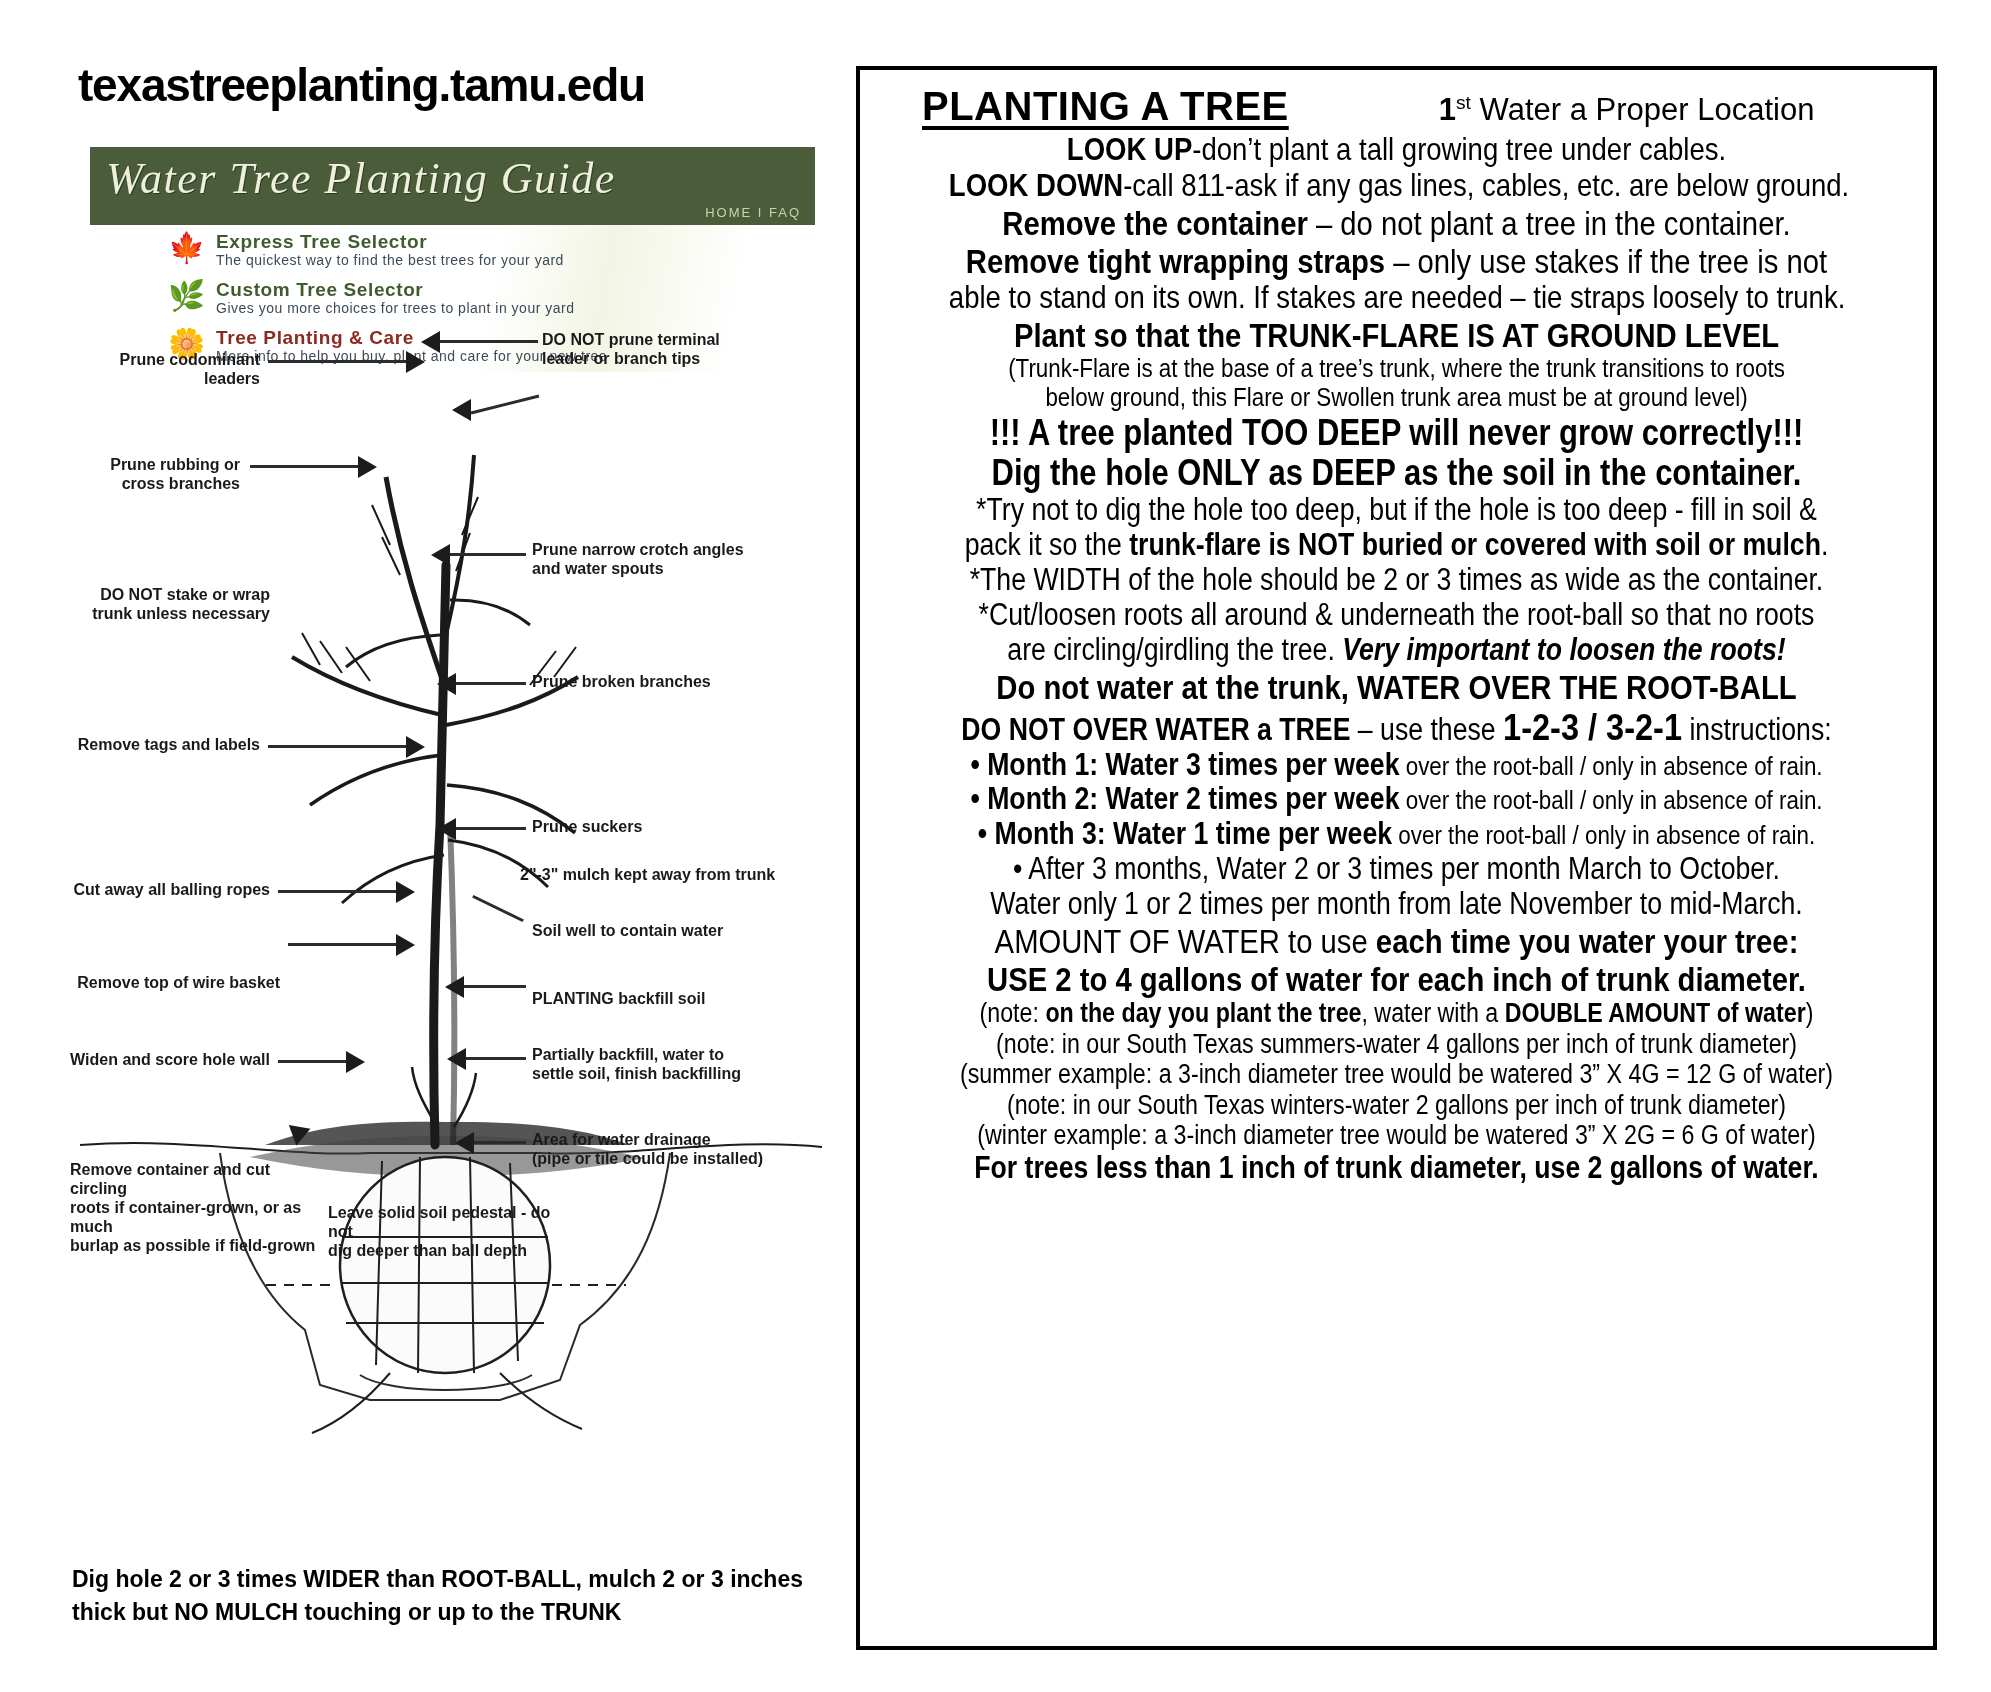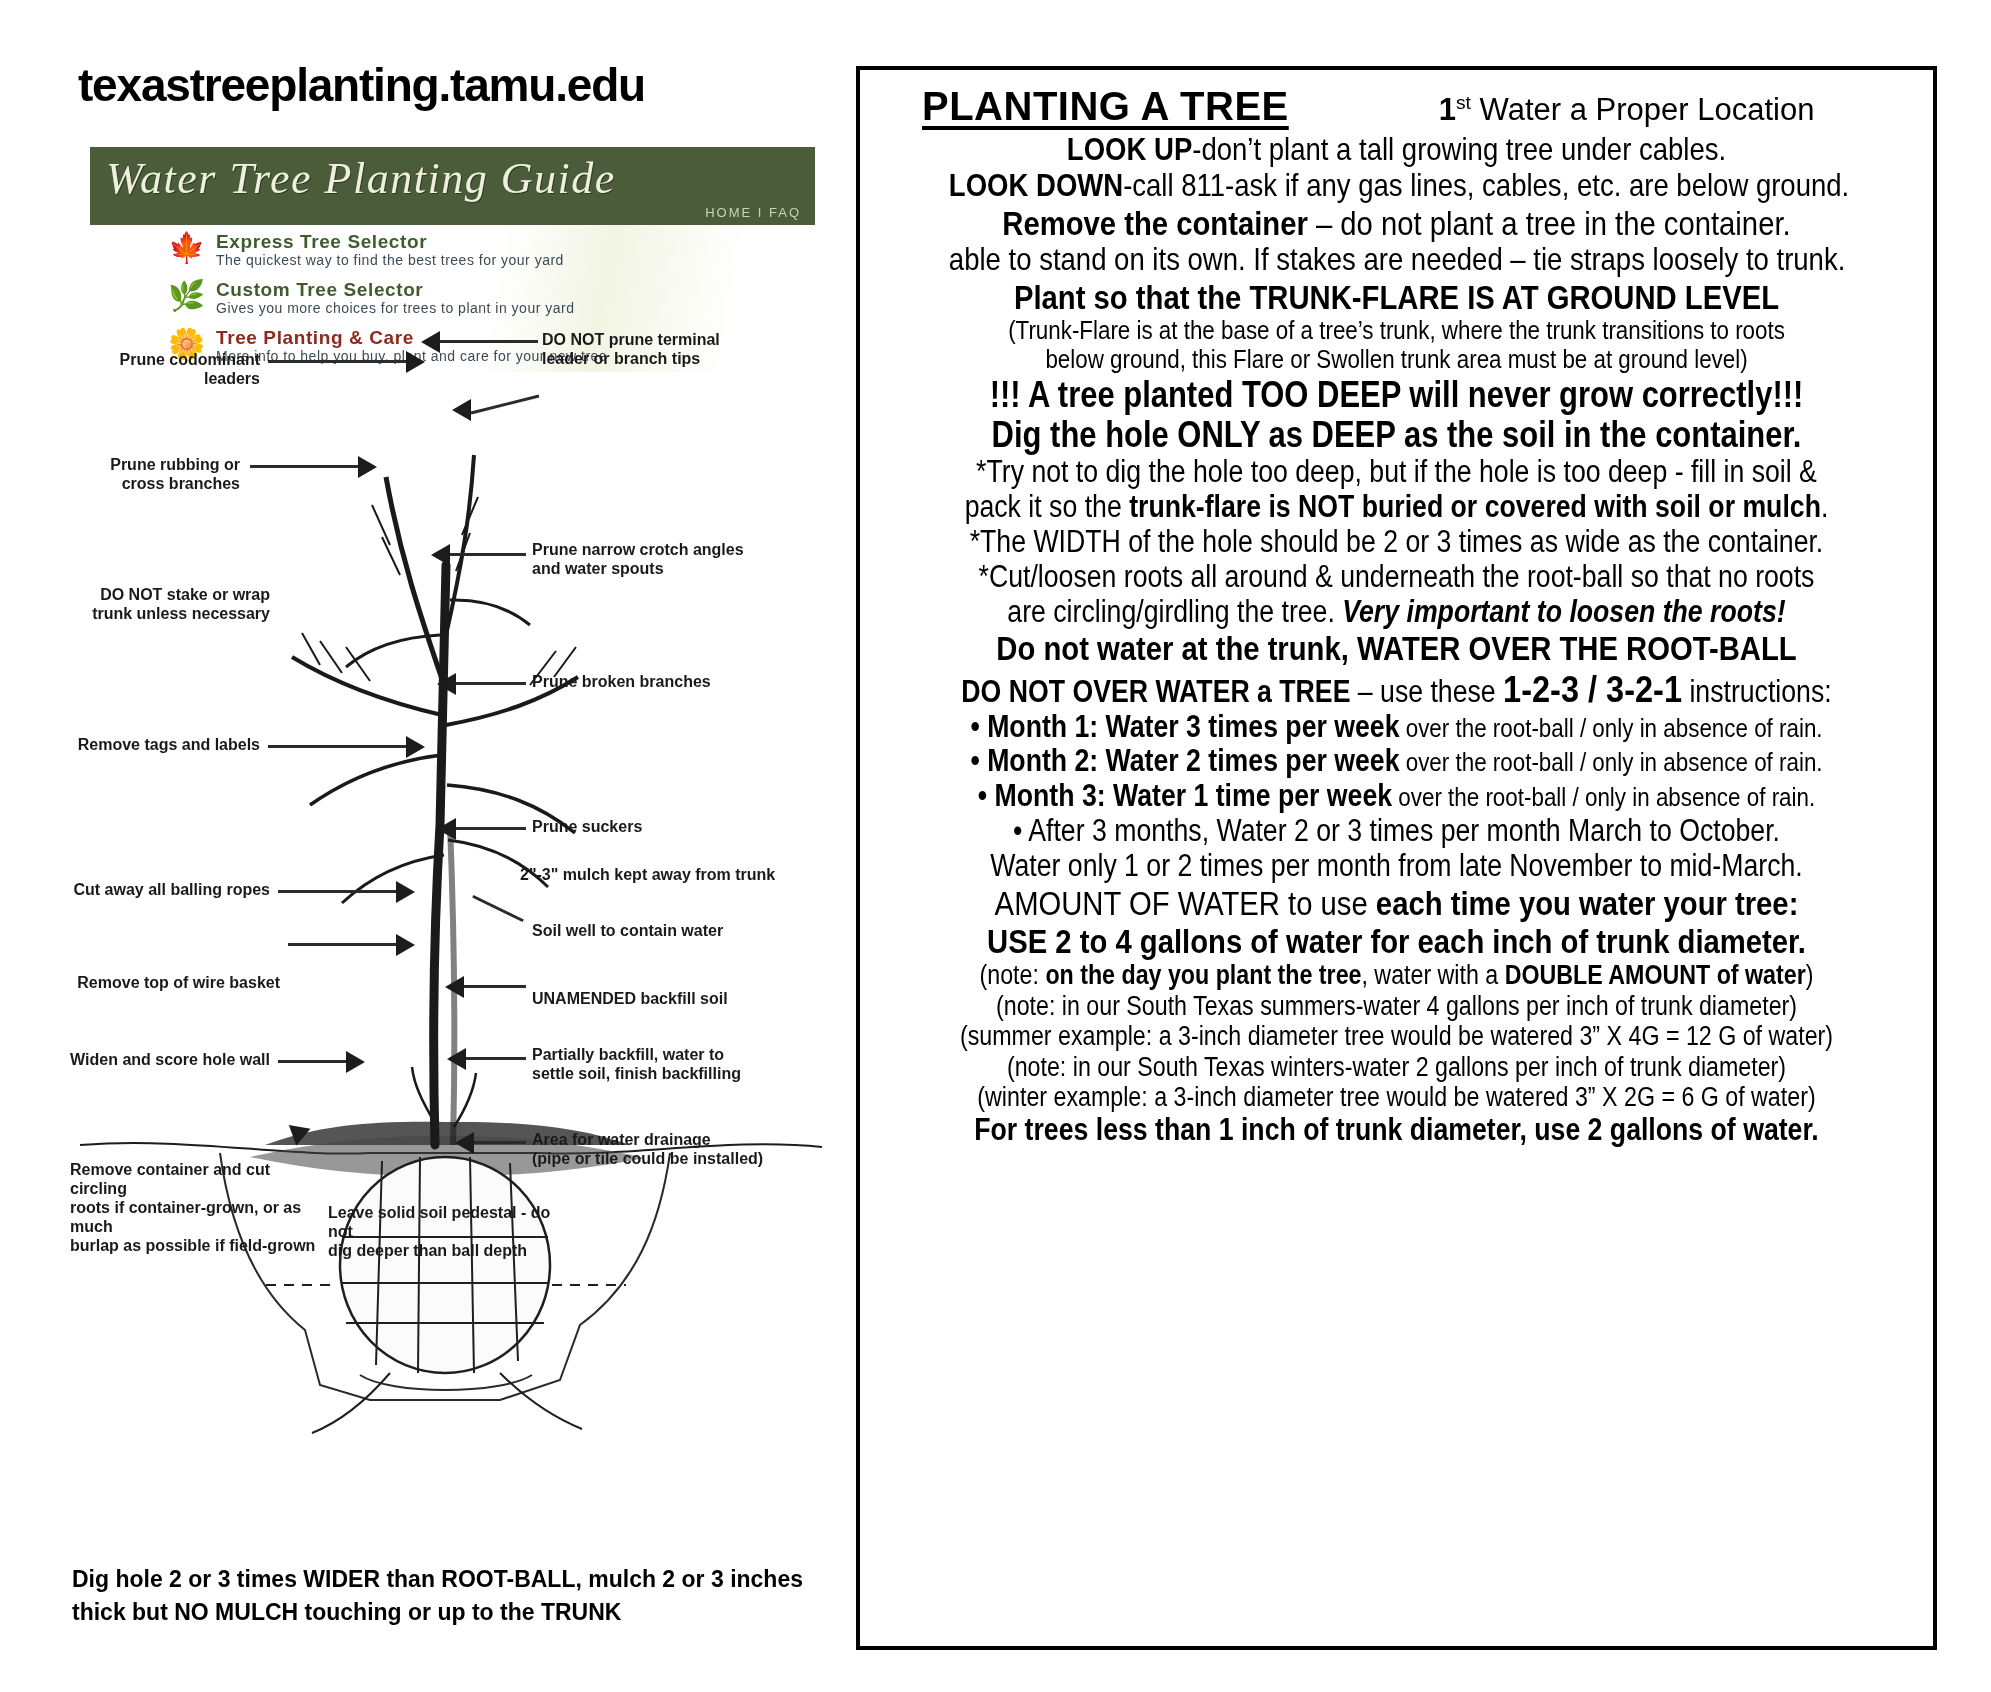--- a/index.html
+++ b/index.html
@@ -375,21 +375,21 @@
 
       <div class="dlabel" style="left:462px; top:432px; width:230px;">Prune suckers</div>
       <div class="leader" style="left:386px; top:442px; width:70px;"></div>
       <div class="arrowL" style="left:367px; top:433px;"></div>
 
       <div class="dlabel" style="left:450px; top:480px; width:260px;">2"-3" mulch kept away from trunk</div>
 
       <div class="dlabel" style="left:462px; top:536px; width:240px;">Soil well to contain water</div>
       <div class="leader" style="left:400px; top:522px; width:56px; transform:rotate(26deg);"></div>
 
-      <div class="dlabel" style="left:462px; top:604px; width:240px;">UNAMENDED backfill soil</div>
+      <div class="dlabel" style="left:462px; top:604px; width:240px;">PLANTING backfill soil</div>
       <div class="leader" style="left:394px; top:600px; width:62px;"></div>
       <div class="arrowL" style="left:375px; top:591px;"></div>
 
       <div class="dlabel" style="left:462px; top:660px; width:250px; white-space:pre-line;">Partially backfill, water to
 settle soil, finish backfilling</div>
       <div class="leader" style="left:396px; top:672px; width:60px;"></div>
       <div class="arrowL" style="left:377px; top:663px;"></div>
 
       <div class="dlabel" style="left:462px; top:745px; width:260px; white-space:pre-line;">Area for water drainage
 (pipe or tile could be installed)</div>
@@ -412,20 +412,23 @@
     <div id="rp-lines">
         <div class="rp-line f32">
           <span class="sq"><span class="b">LOOK UP</span><span>-don’t plant a tall growing tree under cables.</span></span>
         </div>
         <div class="rp-line f32">
           <span class="sq"><span class="b">LOOK DOWN</span><span>-call 811-ask if any gas lines, cables, etc. are below ground.</span></span>
         </div>
         <div class="rp-line f34">
           <span class="sq"><span class="b">Remove the container</span><span> – do not plant a tree in the container.</span></span>
         </div>
+        <div class="rp-line f34">
+          <span class="sq"><span class="b">Remove tight wrapping straps</span><span> – only use stakes if the tree is not</span></span>
+        </div>
         <div class="rp-line f32">
           <span class="sq"><span>able to stand on its own. If stakes are needed – tie straps loosely to trunk.</span></span>
         </div>
         <div class="rp-line f34">
           <span class="sq"><span class="b">Plant so that the TRUNK-FLARE IS AT GROUND LEVEL</span></span>
         </div>
         <div class="rp-line f26">
           <span class="sq"><span>(Trunk-Flare is at the base of a tree’s trunk, where the trunk transitions to roots</span></span>
         </div>
         <div class="rp-line f26">

